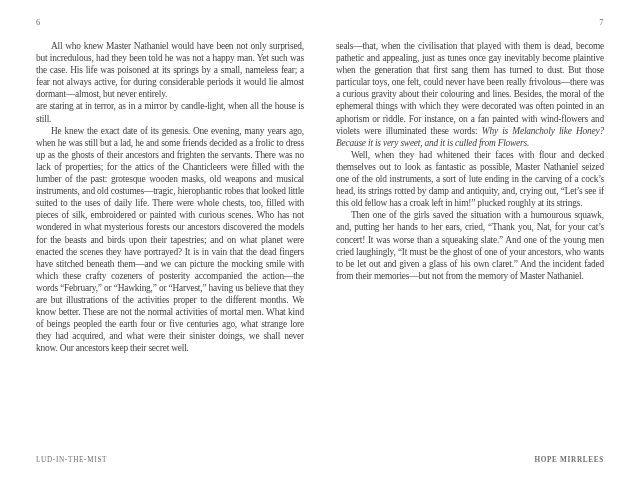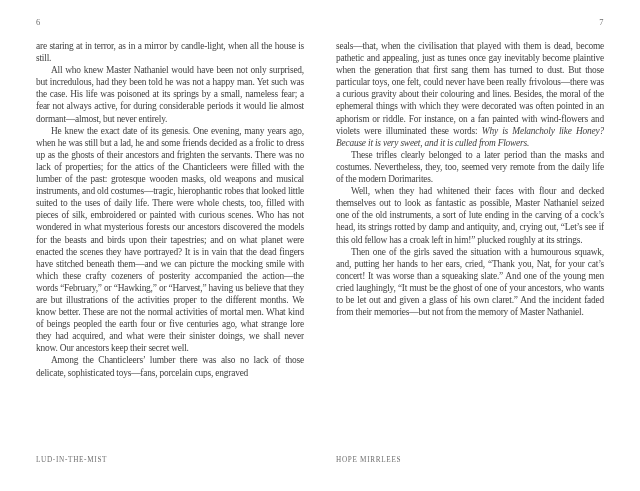--- a/index.html
+++ b/index.html
@@ -64,42 +64,40 @@
   .footer {
     position: absolute;
     top: 456px;
     left: 0;
     right: 0;
     font-size: 7.2px;
     letter-spacing: 0.7px;
     color: #6e6e6e;
   }
   .footer.align-left  { text-align: left; }
-  .footer.align-right { text-align: left; }
+  .footer.align-right { text-align: right; font-weight: bold; }
 </style>
 </head>
 <body>
 
 <div class="spread">
 
   <section class="page page-left">
     <div class="pagenum align-left">6</div>
     <div class="body-text">
+        <p class="para indent"><span>All who knew Master Nathaniel would have been not only surprised, but incredulous, had they been told he was not a happy man. Yet such was the case. His life was poisoned at its springs by a small, nameless fear; a fear not always active, for during considerable periods it would lie almost dormant—almost, but never entirely.</span></p>
         <p class="para"><span>are staring at in terror, as in a mirror by candle-light, when all the house is still.</span></p>
-        <p class="para indent"><span>All who knew Master Nathaniel would have been not only surprised, but incredulous, had they been told he was not a happy man. Yet such was the case. His life was poisoned at its springs by a small, nameless fear; a fear not always active, for during considerable periods it would lie almost dormant—almost, but never entirely.</span></p>
         <p class="para indent"><span>He knew the exact date of its genesis. One evening, many years ago, when he was still but a lad, he and some friends decided as a frolic to dress up as the ghosts of their ancestors and frighten the servants. There was no lack of properties; for the attics of the Chanticleers were filled with the lumber of the past: grotesque wooden masks, old weapons and musical instruments, and old costumes—tragic, hierophantic robes that looked little suited to the uses of daily life. There were whole chests, too, filled with pieces of silk, embroidered or painted with curious scenes. Who has not wondered in what mysterious forests our ancestors discovered the models for the beasts and birds upon their tapestries; and on what planet were enacted the scenes they have portrayed? It is in vain that the dead fingers have stitched beneath them—and we can picture the mocking smile with which these crafty cozeners of posterity accompanied the action—the words “February,” or “Hawking,” or “Harvest,” having us believe that they are but illustrations of the activities proper to the different months. We know better. These are not the normal activities of mortal men. What kind of beings peopled the earth four or five centuries ago, what strange lore they had acquired, and what were their sinister doings, we shall never know. Our ancestors keep their secret well.</span></p>
-        <p class="para indent"><span>Among the Chanticleers’ lumber there was also no lack of those delicate, sophisticated toys—fans, porcelain cups, engraved</span></p>
       </div>
     <div class="footer align-left">LUD-IN-THE-MIST</div>
   </section>
 
   <section class="page page-right">
     <div class="pagenum align-right">7</div>
     <div class="body-text">
         <p class="para"><span>seals—that, when the civilisation that played with them is dead, become pathetic and appealing, just as tunes once gay inevitably become plaintive when the generation that first sang them has turned to dust. But those particular toys, one felt, could never have been really frivolous—there was a curious gravity about their colouring and lines. Besides, the moral of the ephemeral things with which they were decorated was often pointed in an aphorism or riddle. For instance, on a fan painted with wind-flowers and violets were illuminated these words: </span><em>Why is Melancholy like Honey? Because it is very sweet, and it is culled from Flowers.</em></p>
-        <p class="para indent"><span>These trifles clearly belonged to a later period than the masks and costumes. Nevertheless, they, too, seemed very remote from the daily life of the modern Dorimarites.</span></p>
         <p class="para indent"><span>Well, when they had whitened their faces with flour and decked themselves out to look as fantastic as possible, Master Nathaniel seized one of the old instruments, a sort of lute ending in the carving of a cock’s head, its strings rotted by damp and antiquity, and, crying out, “Let’s see if this old fellow has a croak left in him!” plucked roughly at its strings.</span></p>
         <p class="para indent"><span>Then one of the girls saved the situation with a humourous squawk, and, putting her hands to her ears, cried, “Thank you, Nat, for your cat’s concert! It was worse than a squeaking slate.” And one of the young men cried laughingly, “It must be the ghost of one of your ancestors, who wants to be let out and given a glass of his own claret.” And the incident faded from their memories—but not from the memory of Master Nathaniel.</span></p>
       </div>
     <div class="footer align-right">HOPE MIRRLEES</div>
   </section>
 
 </div>
 
 </body></html>

